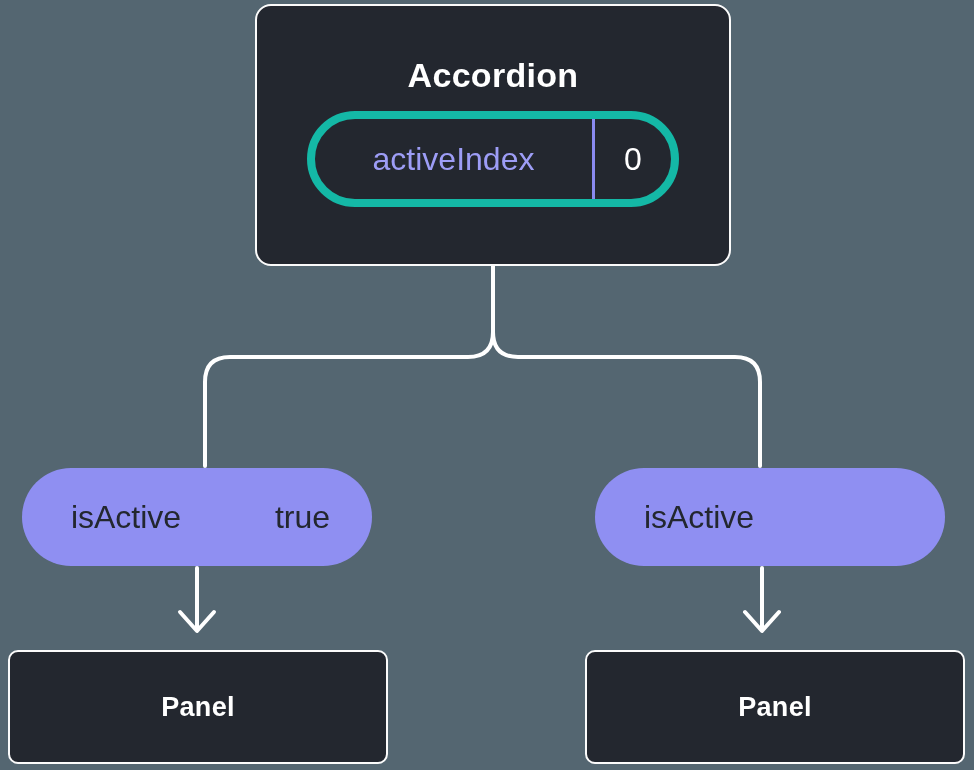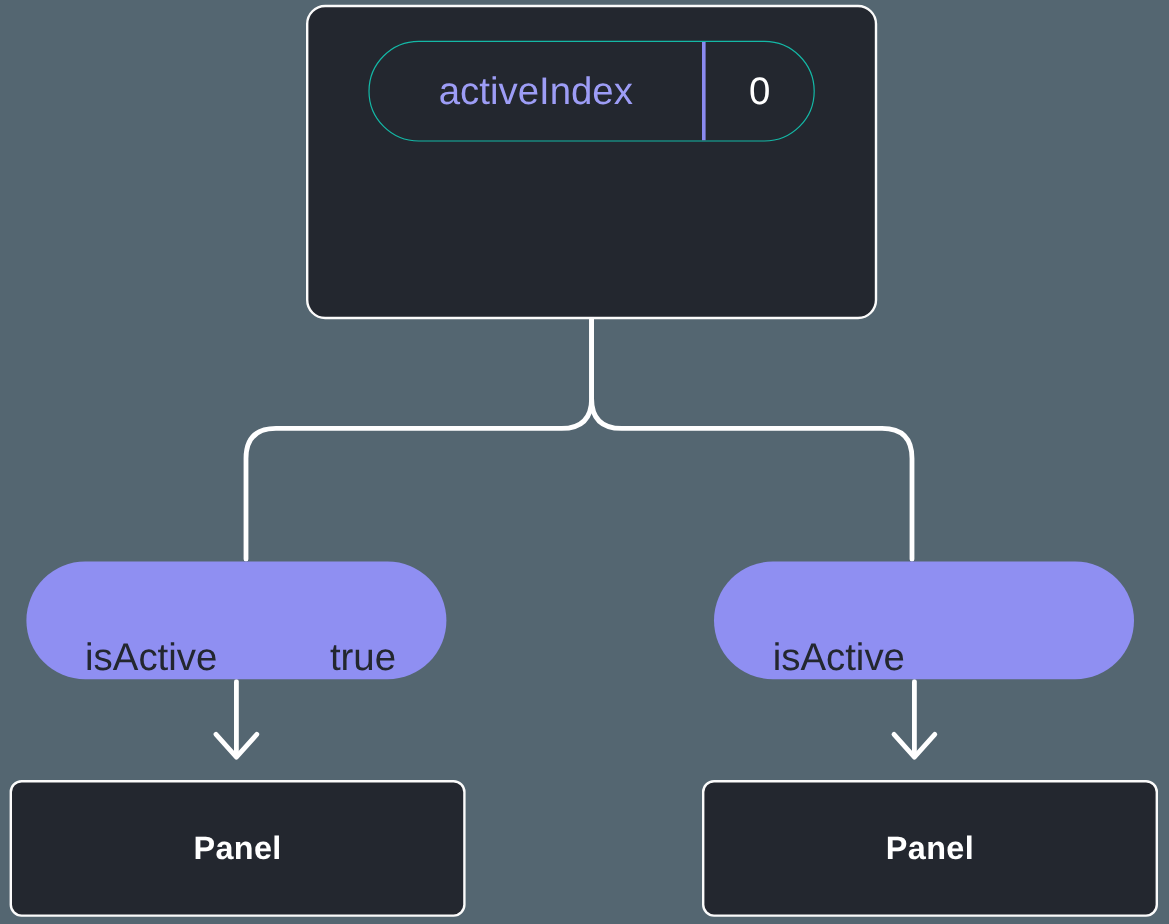--- a/index.html
+++ b/index.html
@@ -38,24 +38,24 @@
 
   .accordion-title {
     margin-top: 50px;
     color: #ffffff;
     font-size: 34px;
     font-weight: 700;
     letter-spacing: 0.3px;
   }
 
   .state-pill {
-    margin-top: 28px;
+    margin-top: 16px;
     width: 372px;
-    height: 84px;
-    border: 1px solid #14b8a6;
+    height: 96px;
+    border: 8px solid #14b8a6;
     border-radius: 48px;
     display: flex;
     align-items: stretch;
     overflow: hidden;
   }
   .state-pill .pill-label {
     flex: 0 0 277px;
     display: flex;
     align-items: center;
     justify-content: center;
@@ -76,21 +76,21 @@
   }
 
   .prop-pill {
     position: absolute;
     top: 468px;
     width: 350px;
     height: 98px;
     background: #8f8ff2;
     border-radius: 49px;
     display: flex;
-    align-items: flex-end;
+    align-items: center;
     overflow: hidden;
     color: #23272f;
     font-size: 32px;
   }
   .prop-pill .pill-label {
     flex: 0 0 208px;
     display: flex;
     align-items: center;
     justify-content: center;
   }
@@ -138,20 +138,21 @@
       <path d="M197 568 L197 628" stroke="#ffffff" stroke-width="4" stroke-linecap="round"></path>
       <path d="M180 612 L197 631 L214 612" stroke="#ffffff" stroke-width="4" fill="none" stroke-linecap="round" stroke-linejoin="round"></path>
     </g>
     <g>
       <path d="M762 568 L762 628" stroke="#ffffff" stroke-width="4" stroke-linecap="round"></path>
       <path d="M745 612 L762 631 L779 612" stroke="#ffffff" stroke-width="4" fill="none" stroke-linecap="round" stroke-linejoin="round"></path>
     </g>
   </svg>
 
   <div class="dark-box accordion-box">
+    <div class="accordion-title">Accordion</div>
     <div class="state-pill">
       <span class="pill-label">activeIndex</span>
       <span class="pill-divider"></span>
       <span class="pill-value">0</span>
     </div>
   </div>
 
   <div class="prop-pill prop-pill-left">
     <span class="pill-label">isActive</span>
     <span class="pill-divider"></span>

